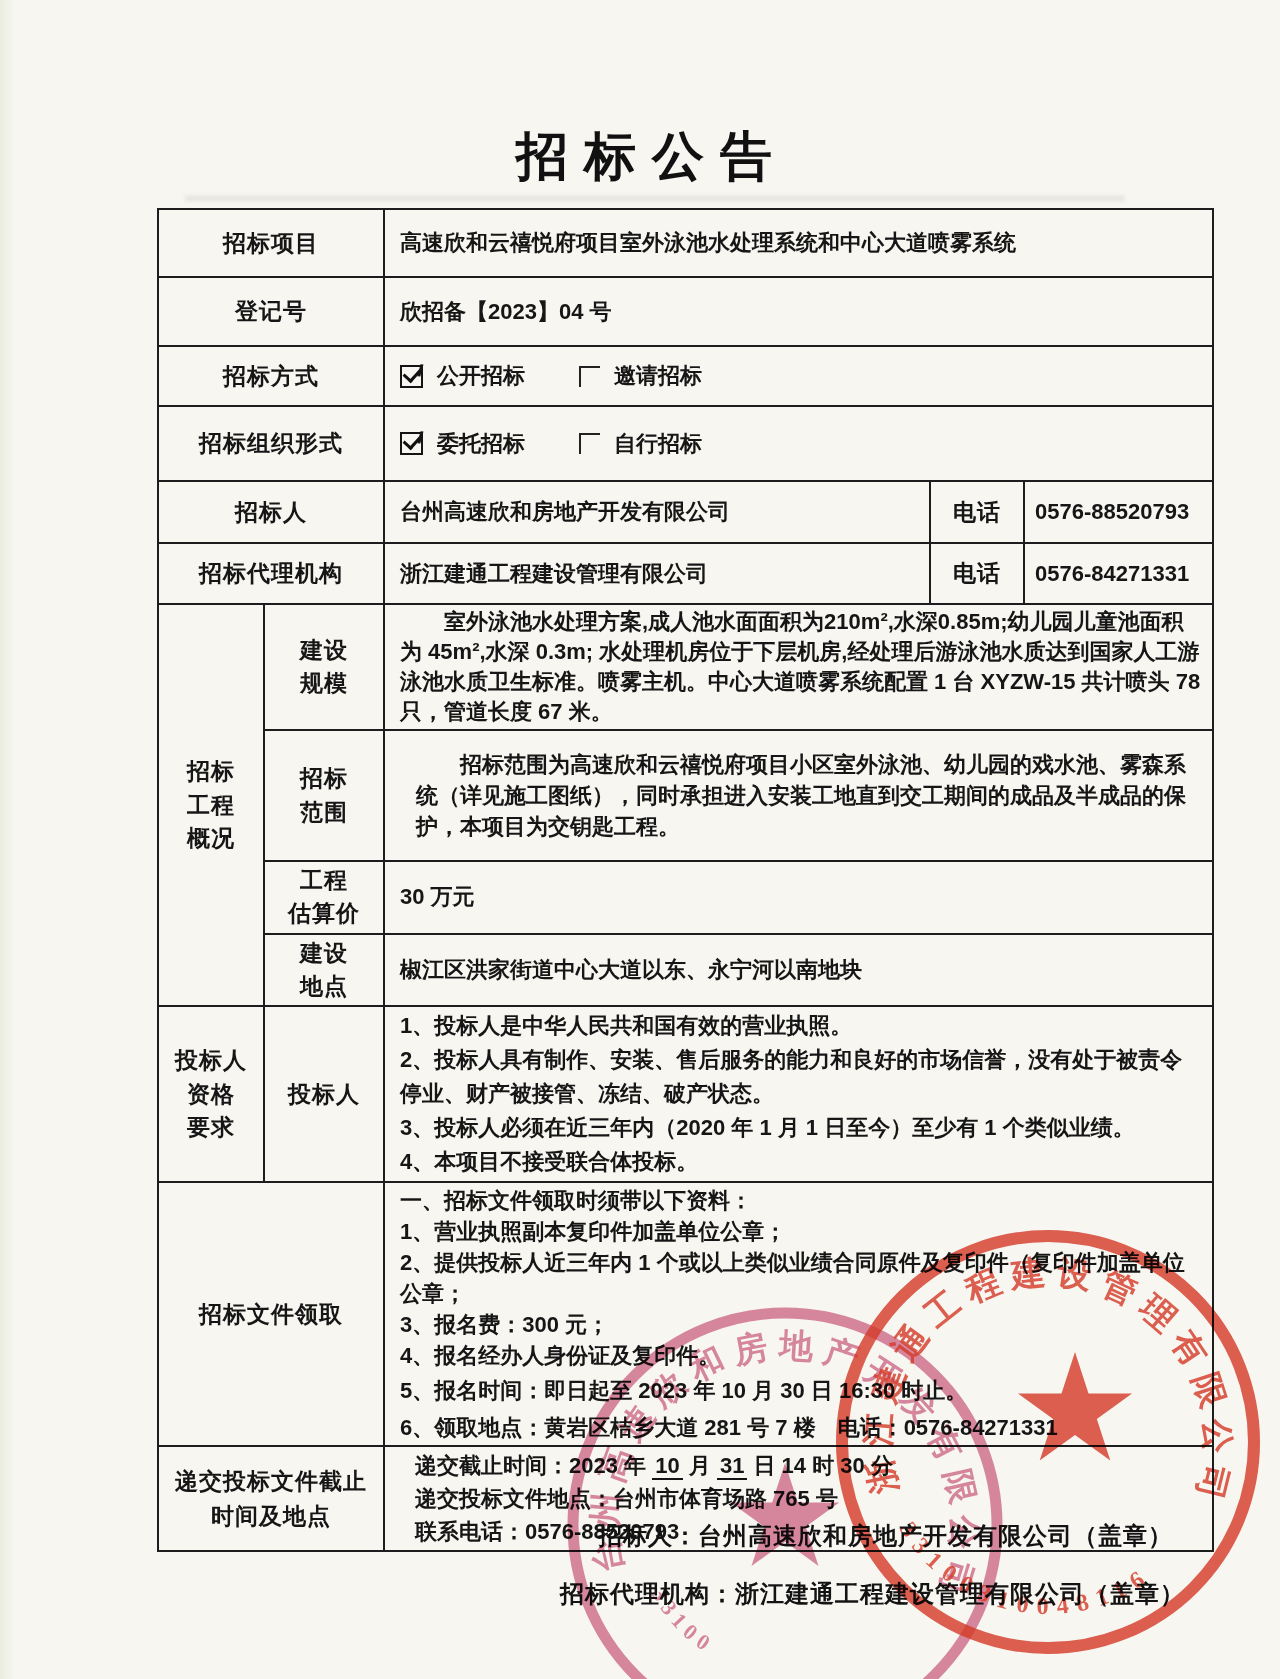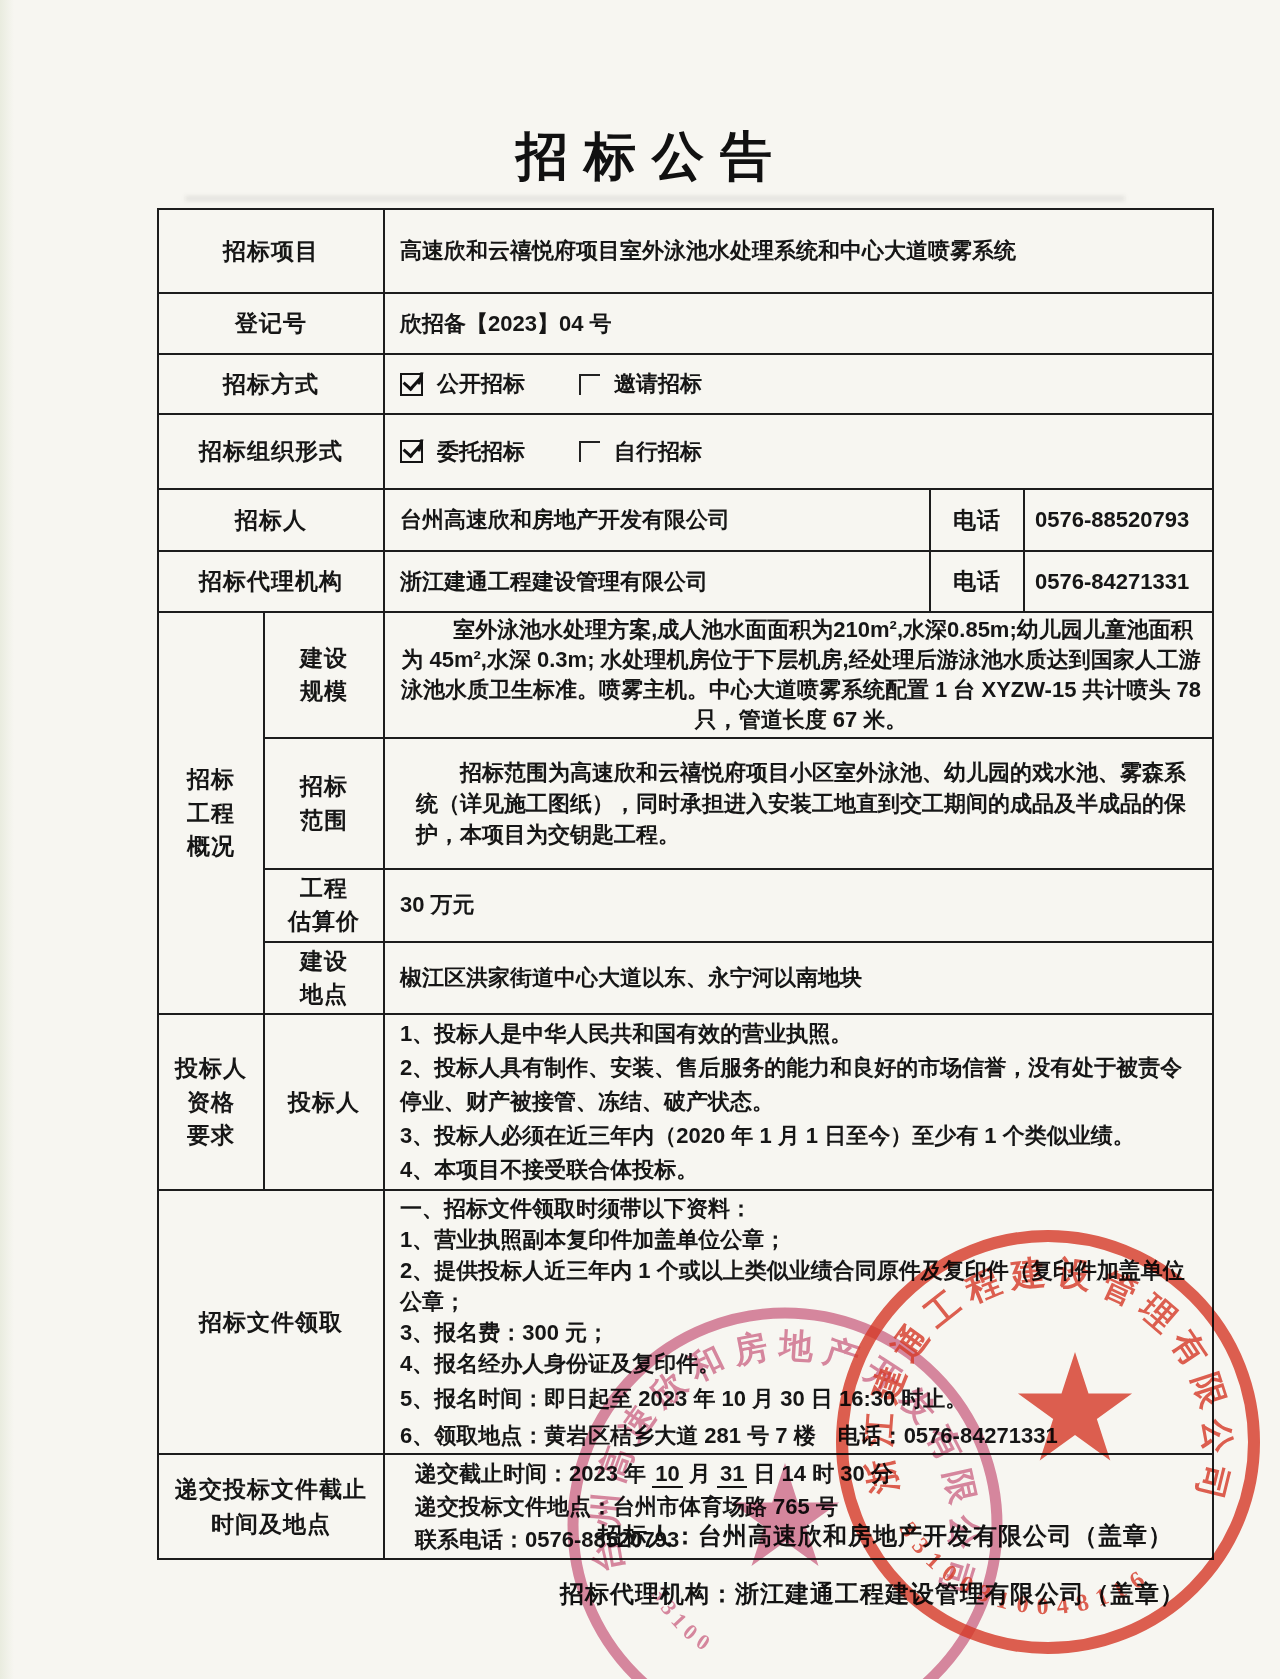--- a/index.html
+++ b/index.html
@@ -28,21 +28,21 @@
   }
   .tender-table td{
     border:2.4px solid #1d1d1d;
     padding:2px 10px;
     vertical-align:middle;
     overflow:hidden;
   }
   td.lbl{text-align:center;font-size:23px;letter-spacing:1px;}
   td.lbl.pre{white-space:pre-line;line-height:1.45;}
   td.content{padding-left:15px;}
-  .para{line-height:30px;text-indent:2em;margin:0;text-align:center;}
+  .para{line-height:30px;text-indent:2em;margin:0;}
   .para2{line-height:31px;text-indent:2em;margin:16px;}
   .list-line{line-height:34px;}
   .list-line-sm{line-height:31px;}
   .sub-line{line-height:33px;margin-left:15px;}
 
   
   .cb-row{display:flex;align-items:center;gap:14px;}
   .cbox{width:19px;height:19px;display:inline-block;position:relative;flex:0 0 auto;}
   .cbox.checked{border:2.6px solid #141414;}
   .cbox.checked::after{
@@ -81,26 +81,26 @@
 <table class="tender-table">
   <colgroup>
     <col style="width:106px">
       <col style="width:120px">
       <col style="width:546px">
       <col style="width:94px">
       <col style="width:189px">
   </colgroup>
   <tbody>
 
-    <tr style="height:84px">
+    <tr style="height:68px">
       <td colspan="2" class="lbl">招标项目</td>
       <td colspan="3" class="content">高速欣和云禧悦府项目室外泳池水处理系统和中心大道喷雾系统</td>
     </tr>
 
-    <tr style="height:61px">
+    <tr style="height:69px">
       <td colspan="2" class="lbl">登记号</td>
       <td colspan="3" class="content">欣招备【2023】04 号</td>
     </tr>
 
     <tr style="height:60px">
       <td colspan="2" class="lbl">招标方式</td>
       <td colspan="3" class="content">
         <span class="cb-row">
           <span class="cbox checked">
               <span class="tick"></span>

